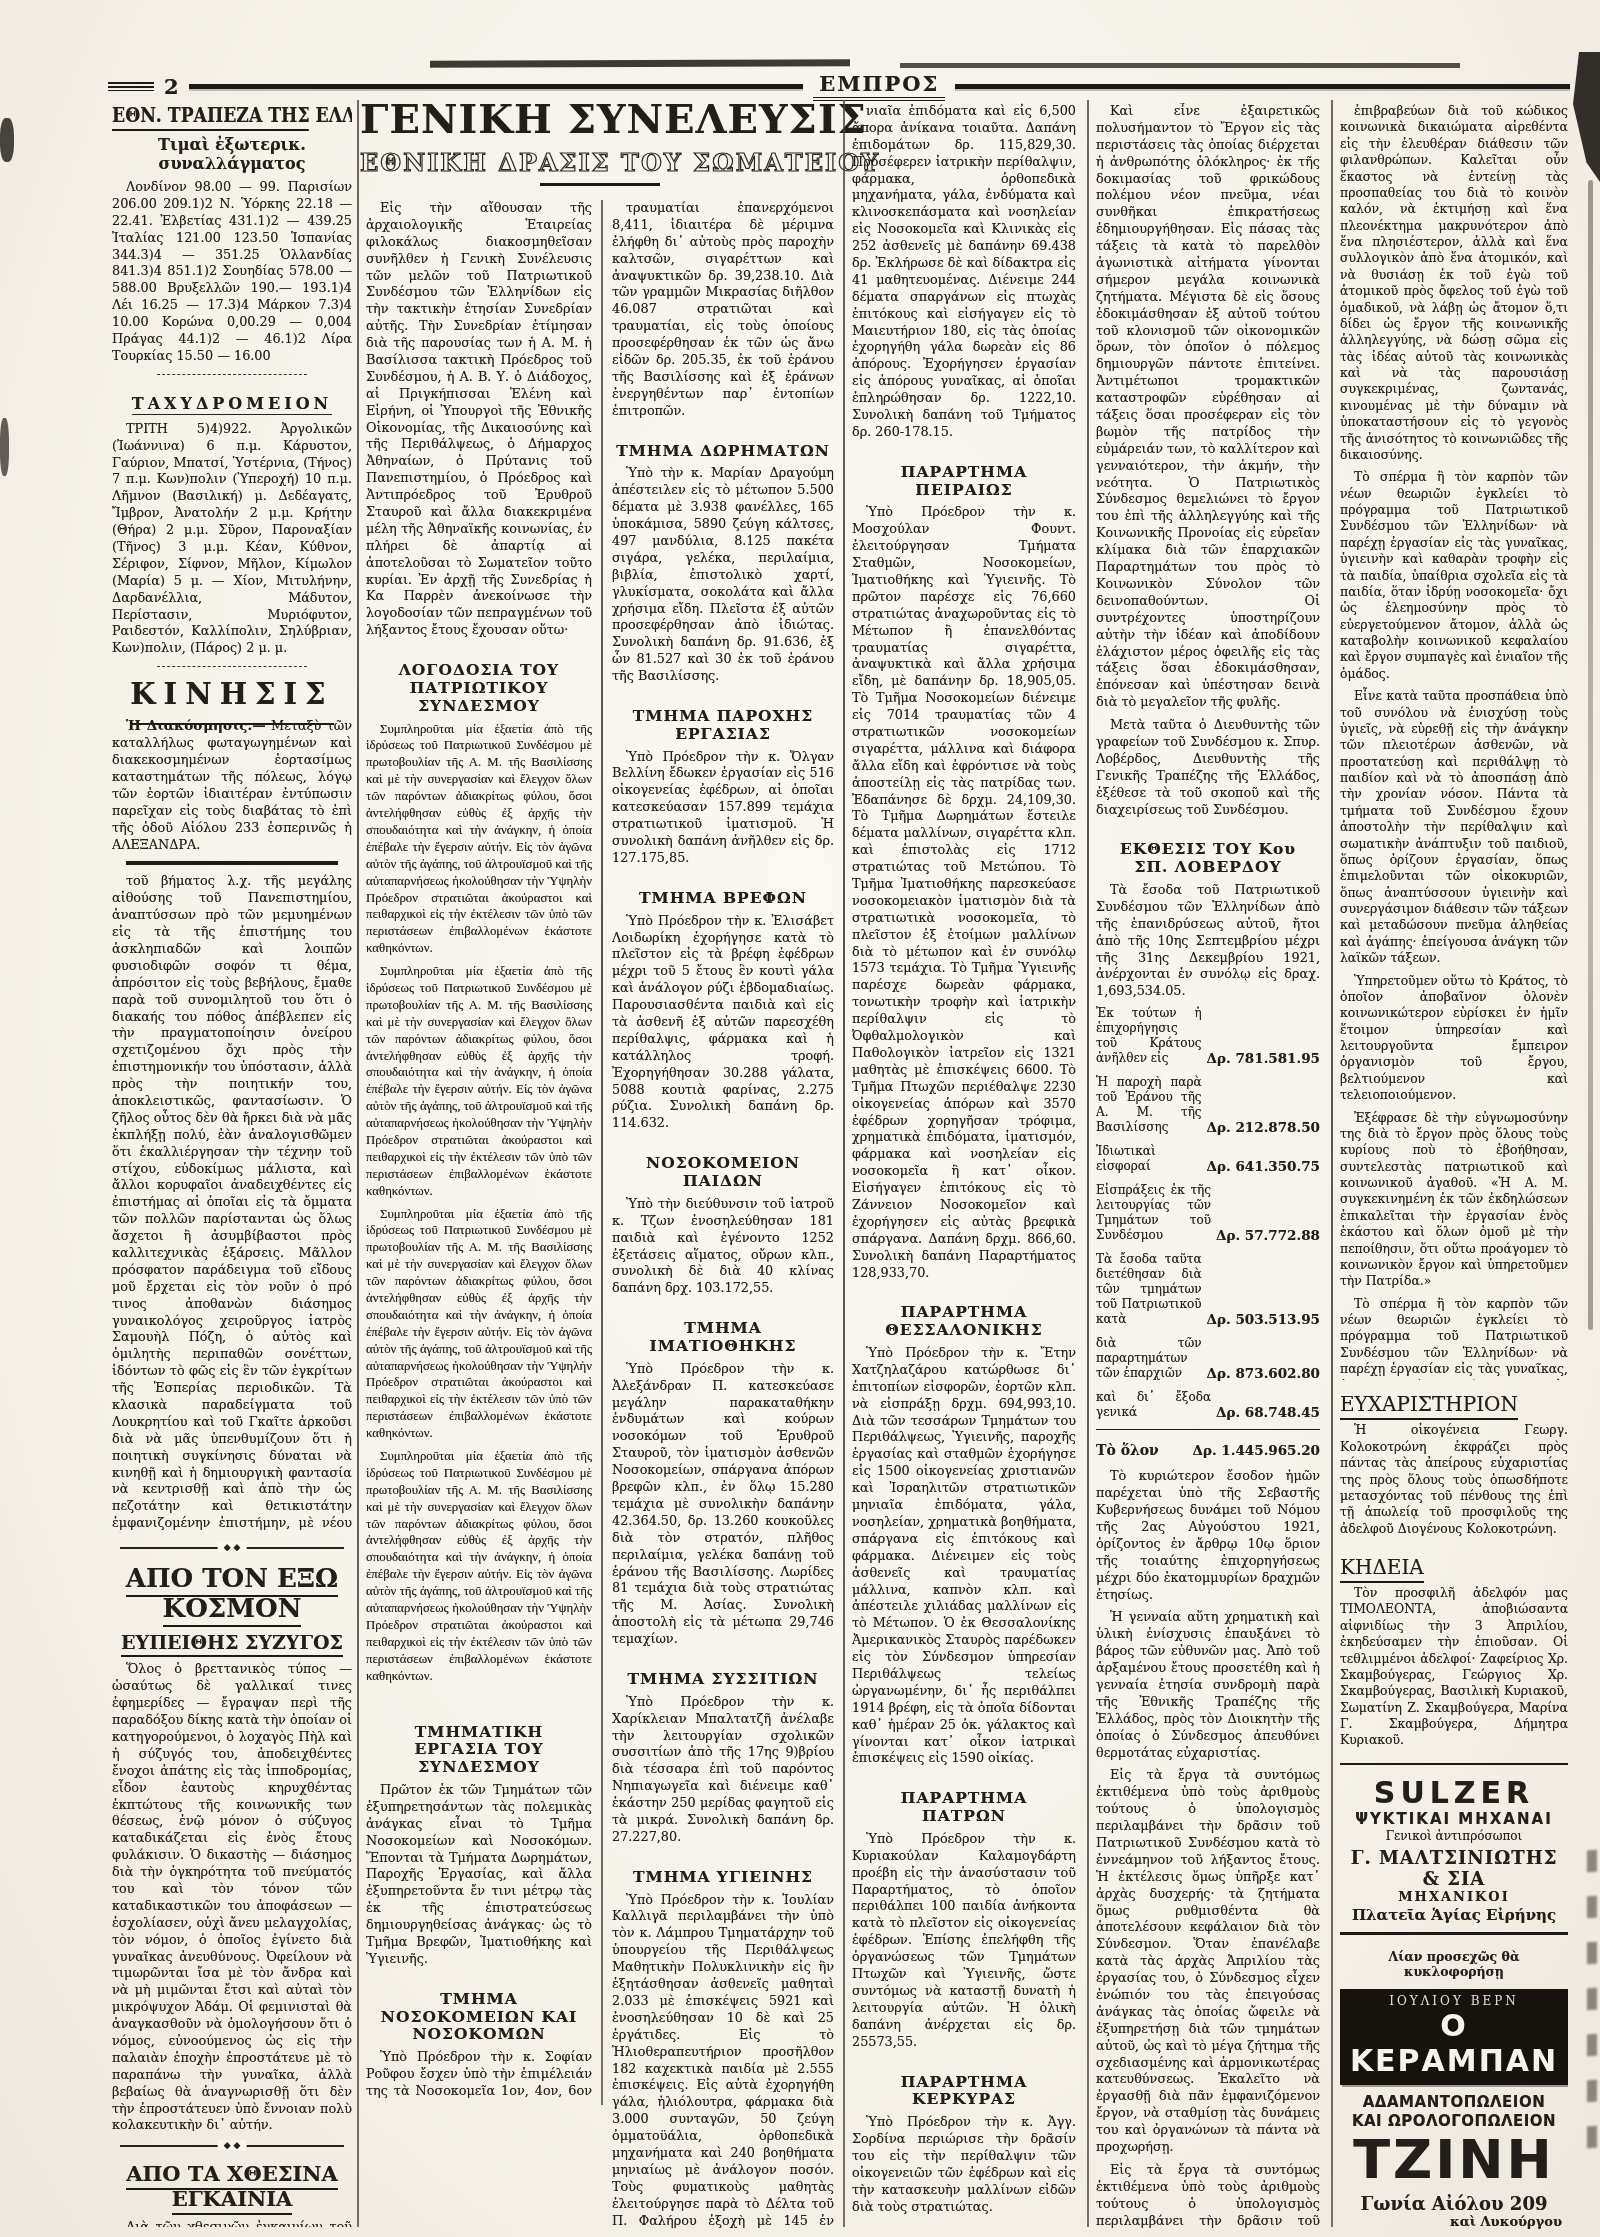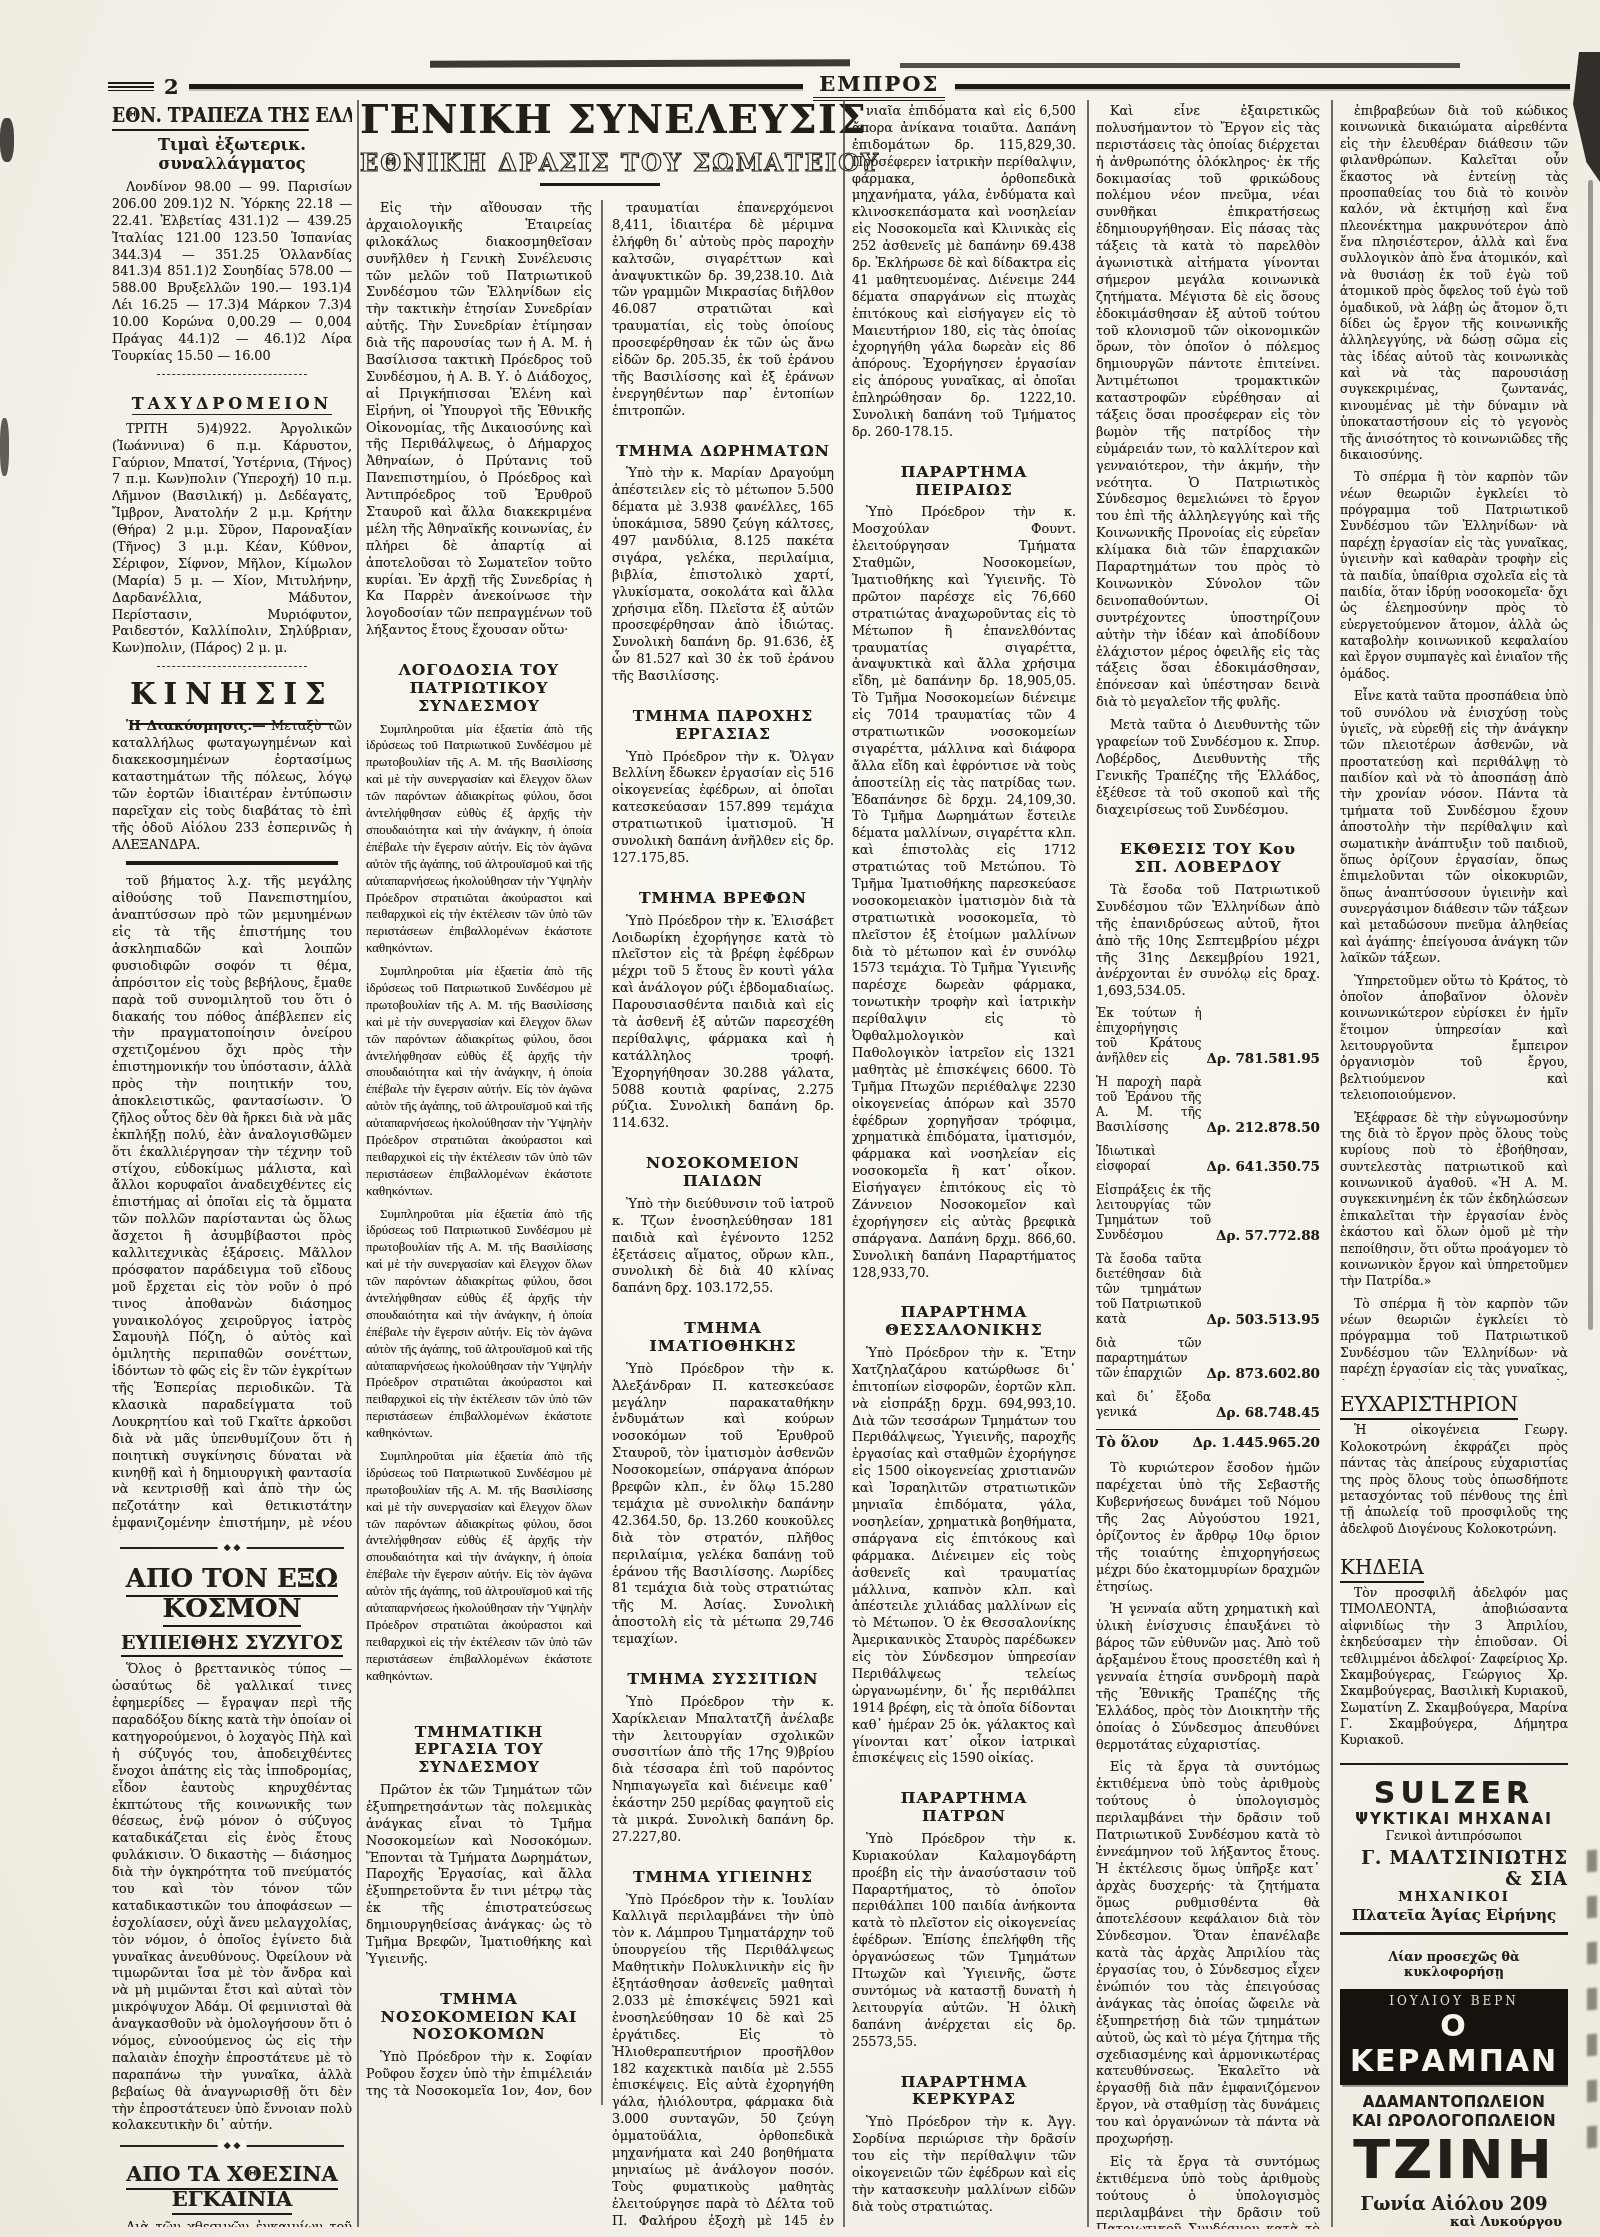--- a/index.html
+++ b/index.html
@@ -43,33 +43,33 @@
   .orn::before{content:"";position:absolute;left:0;right:0;top:5px;height:1.5px;background:#26231d;}
   .orn::after{content:"◆ ◆";position:absolute;left:50%;top:0;transform:translateX(-50%);font-size:9px;
               background:#f8f6ef;padding:0 6px;color:#26231d;}
   .fillbox{overflow:hidden;}
   
   .ledger{margin:4px 0;}
   .ledger-row{display:flex;align-items:flex-end;margin:0 0 9px;}
   .ll{flex:1;font-size:12px;line-height:1.25;text-align:justify;}
   .la{font-weight:700;font-size:13.5px;white-space:nowrap;margin-left:5px;}
   .ledger-total{display:flex;justify-content:space-between;align-items:baseline;border-top:1.5px solid #1c1a16;
-                padding-top:4px;margin:8px 0 10px;font-weight:700;font-size:14px;}
+                padding-top:12px;margin:8px 0 10px;font-weight:700;font-size:14px;}
   
   .col6{display:flex;flex-direction:column;}
   .col6 .body-wrap{flex:1;overflow:hidden;}
   .col6 .body-text{font-size:12.4px;}
   .notice-head{font-size:20px;font-weight:400;text-align:left;margin:12px 0 6px;}
   .notice-head span{border-bottom:2px solid #1c1a16;padding-bottom:2px;}
   .adrule{height:2.5px;background:#1c1a16;margin:8px 0;}
   .ad{text-align:center;}
   .ad .brand{font-size:30px;font-weight:700;letter-spacing:5px;margin:2px 0 0;font-family:"DejaVu Sans",sans-serif;}
   .ad .l1{font-size:15px;font-weight:700;letter-spacing:2px;font-family:"DejaVu Sans",sans-serif;}
   .ad .l2{font-size:12px;margin-top:1px;}
-  .ad .name{font-size:18px;font-weight:700;letter-spacing:1px;margin-top:4px;text-align:right;}
+  .ad .name{font-size:18px;font-weight:700;letter-spacing:1px;margin-top:4px;}
   .ad .role{font-size:13px;font-weight:700;letter-spacing:2px;}
   .ad .addr{font-size:15px;font-weight:700;margin-top:2px;}
   .teaser{font-size:12.5px;font-weight:700;text-align:center;margin:6px 0;}
   .keraban{background:#16130f;color:#f6f3ea;text-align:center;padding:5px 2px 7px;margin:4px 0 8px;
            box-shadow:2px 2px 0 rgba(22,19,15,.4);}
   .keraban .kl1{font-size:12px;letter-spacing:3px;opacity:.9;}
   .keraban .kl2{font-size:30px;font-weight:700;letter-spacing:2px;font-family:"DejaVu Sans",sans-serif;}
   .jeweler{text-align:center;}
   .jeweler .jl{font-size:15px;font-weight:700;font-family:"DejaVu Sans",sans-serif;letter-spacing:.5px;line-height:1.25;}
   .jeweler .jname{font-size:54px;font-weight:900;letter-spacing:3px;font-family:"DejaVu Sans",sans-serif;line-height:1.05;margin-top:2px;}

